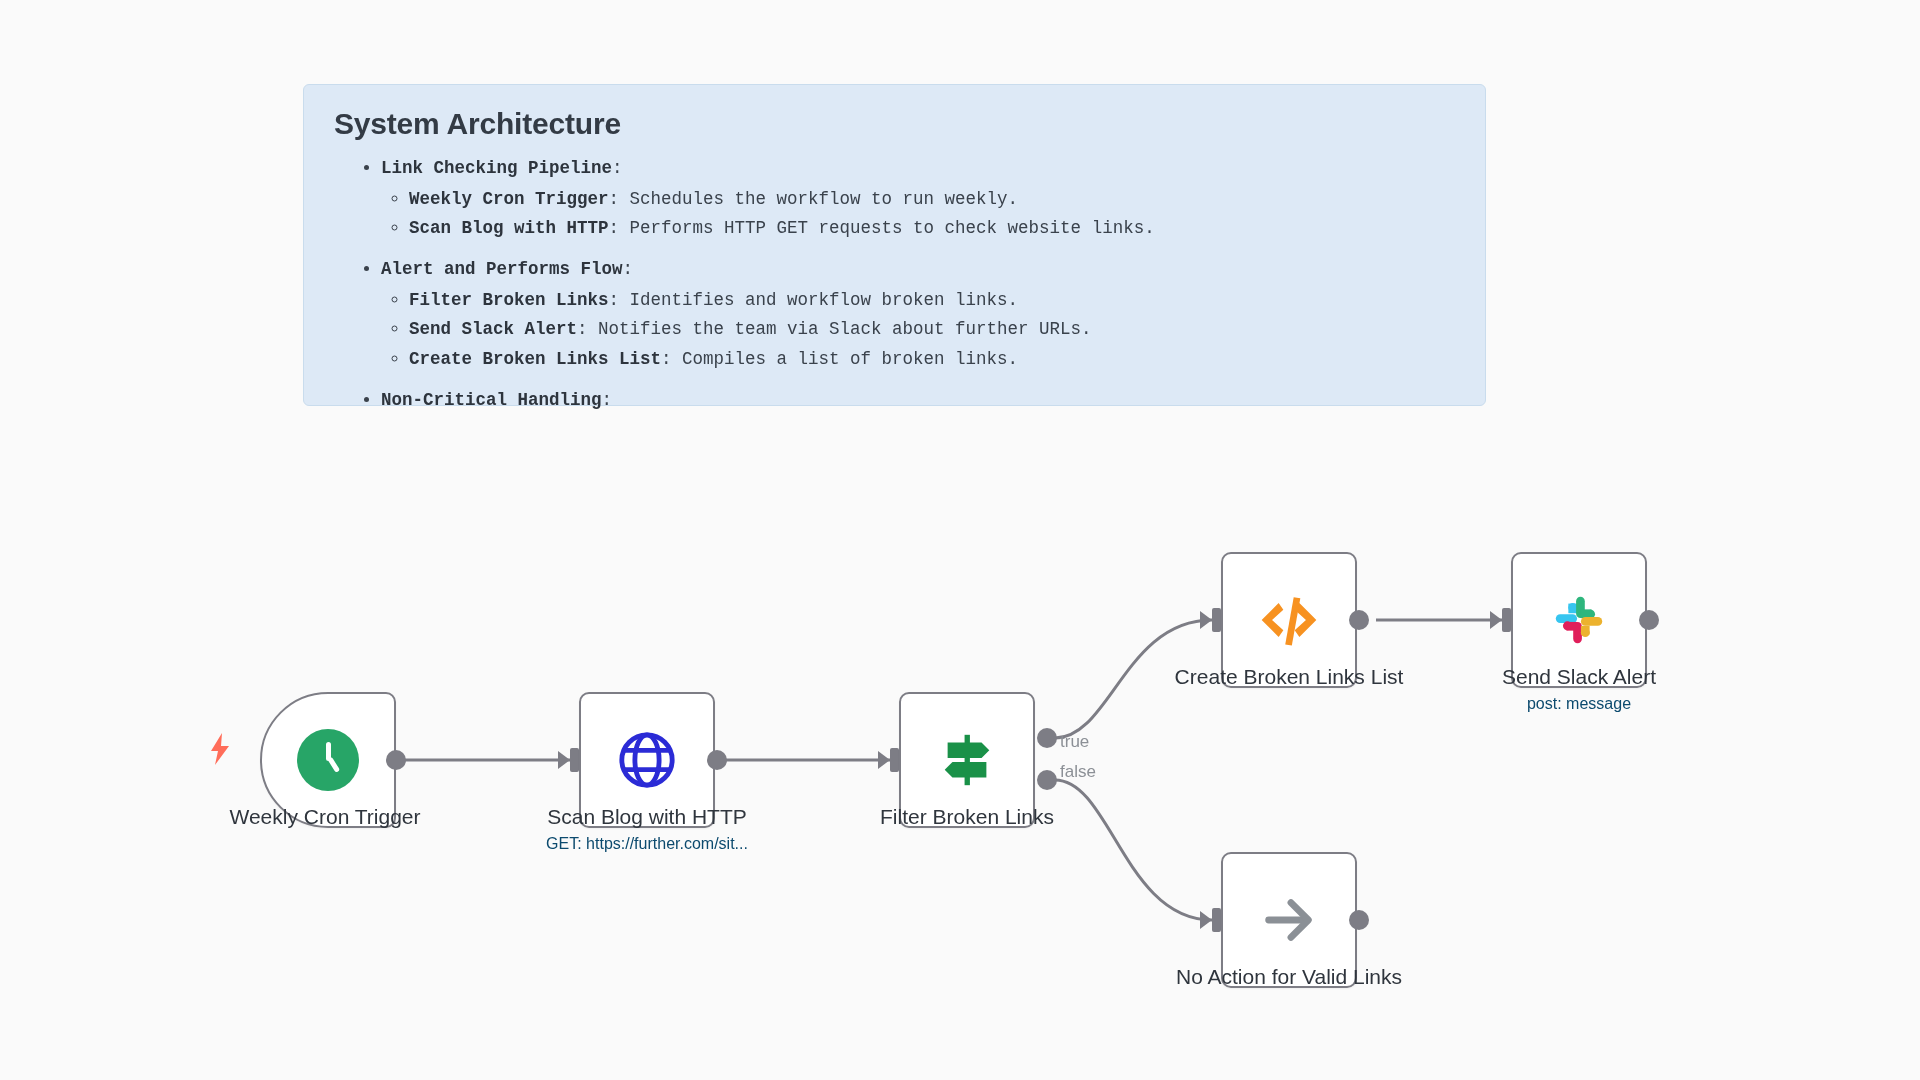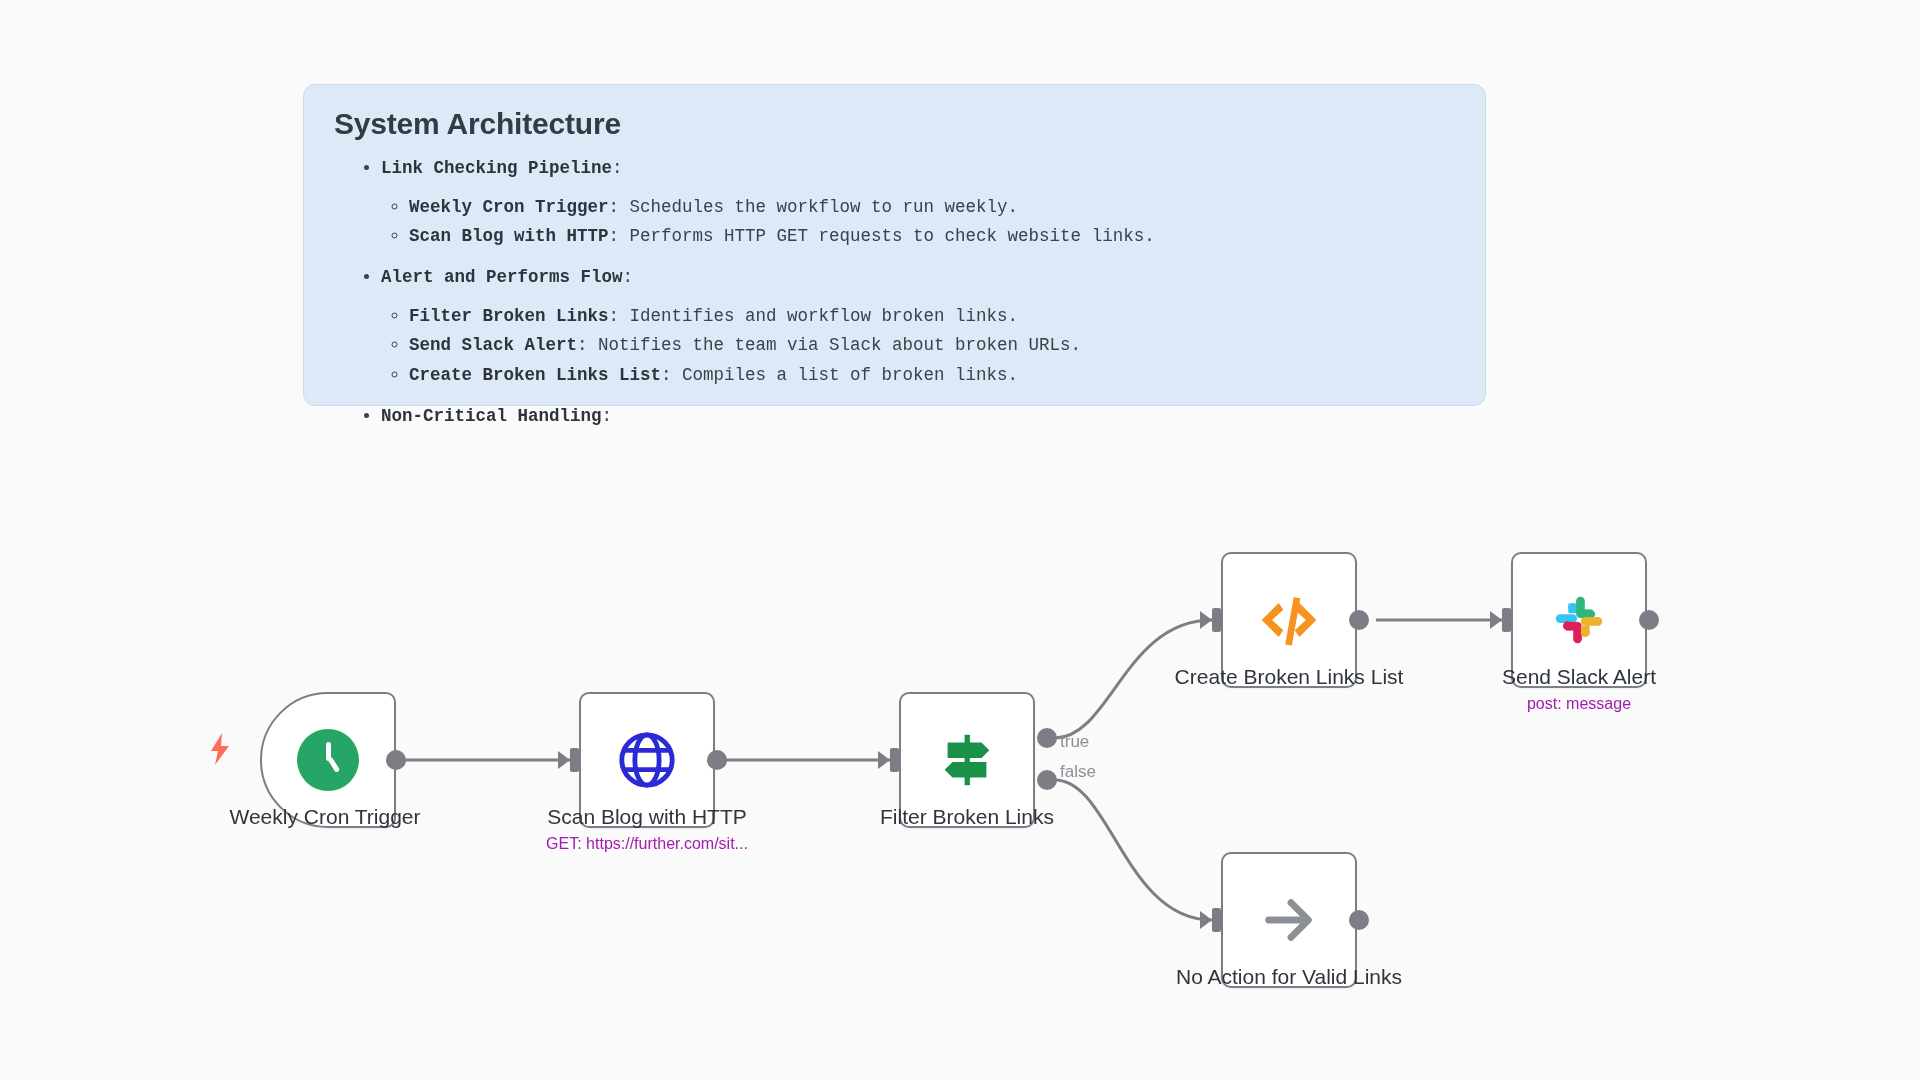--- a/index.html
+++ b/index.html
@@ -18,21 +18,21 @@
   
   #info-panel {
     position: absolute;
     left: 303px;
     top: 84px;
     width: 1183px;
     height: 322px;
     box-sizing: border-box;
     background: #dde9f6;
     border: 1px solid #c9dced;
-    border-radius: 12px;
+    border-radius: 6px;
     padding: 22px 30px 0 30px;
   }
   #panel-title {
     font-size: 30px;
     font-weight: 700;
     color: #333b45;
     letter-spacing: -0.2px;
     margin: 0 0 14px 0;
   }
   ul.lvl1 {
@@ -43,21 +43,21 @@
   }
   ul.lvl1 > li {
     font-size: 17.5px;
     color: #3a424c;
     margin-bottom: 4px;
     line-height: 1.52;
   }
   ul.lvl1 > li::marker { color: #3a424c; }
   ul.lvl2 {
     list-style: circle;
-    margin: 11px 0 14px 0;
+    margin: 3px 0 14px 0;
     padding-left: 28px;
   }
   ul.lvl2 > li {
     font-size: 17.5px;
     color: #3a424c;
     line-height: 1.62;
     margin-bottom: 1px;
   }
   .b { font-weight: 700; color: #2d343d; }
 
@@ -98,21 +98,21 @@
     position: absolute;
     text-align: center;
     font-size: 21px;
     color: #2f353d;
     white-space: nowrap;
     transform: translateX(-50%);
   }
   .node-sublabel {
     position: absolute;
     font-size: 16px;
-    color: #a21caf;
+    color: #0c4a6e;
     white-space: nowrap;
     transform: translateX(-50%);
   }
 
   
   .port-out {
     position: absolute;
     width: 20px;
     height: 20px;
     border-radius: 50%;
@@ -189,21 +189,21 @@
       <ul class="lvl2">
         <li><span class="b">Weekly Cron Trigger</span><span>: Schedules the workflow to run weekly.</span></li>
         <li><span class="b">Scan Blog with HTTP</span><span>: Performs HTTP GET requests to check website links.</span></li>
       </ul>
     </li>
 
     <li>
       <span class="b">Alert and Performs Flow</span><span>:</span>
       <ul class="lvl2">
         <li><span class="b">Filter Broken Links</span><span>: Identifies and workflow broken links.</span></li>
-        <li><span class="b">Send Slack Alert</span><span>: Notifies the team via Slack about broken URLs.</span></li>
+        <li><span class="b">Send Slack Alert</span><span>: Notifies the team via Slack about further URLs.</span></li>
         <li><span class="b">Create Broken Links List</span><span>: Compiles a list of broken links.</span></li>
       </ul>
     </li>
 
     <li>
       <span class="b">Non-Critical Handling</span><span>:</span>
     </li>
 
   </ul>
 </div>

